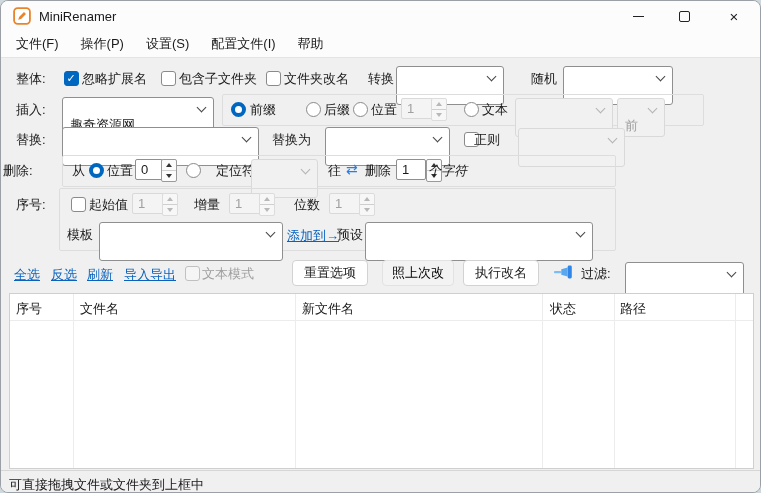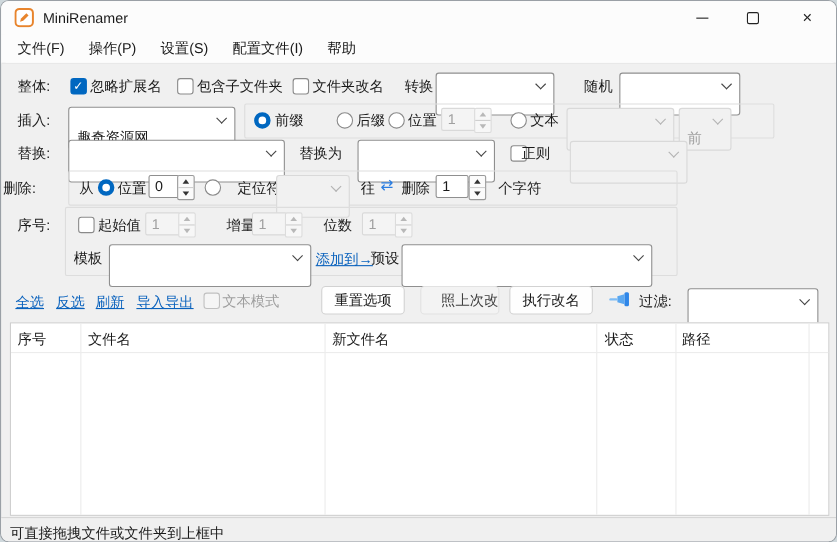--- a/index.html
+++ b/index.html
@@ -39,21 +39,21 @@
   .spinbtns{position:absolute;width:14px;height:21px;background:#fbfbfb;border:1px solid #9a9a9a;border-radius:2px;display:flex;flex-direction:column;}
   .spinbtns.dis{border-color:#dcdcdc;background:#f7f7f7;}
   .sup,.sdn{flex:1;display:flex;align-items:center;justify-content:center;}
   .sup{border-bottom:1px solid #cfcfcf;}
   .sup::after{content:"";border-left:3px solid transparent;border-right:3px solid transparent;border-bottom:4px solid #333;}
   .sdn::after{content:"";border-left:3px solid transparent;border-right:3px solid transparent;border-top:4px solid #333;}
   .spinbtns.dis .sup::after{border-bottom-color:#b8b8b8;}
   .spinbtns.dis .sdn::after{border-top-color:#b8b8b8;}
   .link{position:absolute;color:#0a62bd;text-decoration:underline;cursor:pointer;white-space:nowrap;}
   .btn{position:absolute;height:26px;line-height:24px;text-align:center;background:#fefefe;border:1px solid #d2d2d2;border-radius:4px;box-sizing:border-box;}
-  .btn.dis{background:#f3f3f3;border-color:#e2e2e2;color:#404040;text-align:right;}
+  .btn.dis{background:#f3f3f3;border-color:#e2e2e2;color:#000000;}
   .swap{position:absolute;color:#2a7de1;font-family:"DejaVu Sans",sans-serif;font-size:14px;line-height:14px;cursor:pointer;}
   .pin{position:absolute;width:22px;height:18px;cursor:pointer;}
   
   .table{position:absolute;left:8px;top:292px;width:745px;height:176px;background:#fff;border:1px solid #cfcfcf;box-sizing:border-box;}
   .th{position:absolute;top:6px;white-space:nowrap;}
   .vline{position:absolute;top:0;bottom:0;width:1px;background:#ececec;}
   .hline{position:absolute;left:0;right:0;top:26px;height:1px;background:#ececec;}
   .tbody{position:absolute;left:0;top:27px;right:0;bottom:0;}
   
   .statusbar{position:absolute;left:0;top:469px;width:100%;height:24px;background:#f0f0f0;border-top:1px solid #d6d6d6;box-sizing:border-box;}
@@ -145,32 +145,32 @@
   <span class="lbl" style="left:203px;top:162px;margin-left:12px;">定位符</span>
   <div class="combo dis" style="left:250px;top:158px;width:38px;"><span></span><i class="chev"></i></div>
   <span class="lbl" style="left:327px;top:162px;">往</span>
   <span class="swap" style="left:345px;top:161px;">⇄</span>
   <span class="lbl" style="left:364px;top:162px;">删除</span>
   <div class="spinbox" style="left:395px;top:158px;width:18px;">1</div>
   <div class="spinbtns" style="left:425px;top:158px;">
       <div class="sup"></div>
       <div class="sdn"></div>
     </div>
-  <span class="lbl" style="left:452px;top:162px;">个字符</span>
+  <span class="lbl" style="left:427px;top:162px;font-style:italic;">个字符</span>
 
   <span class="lbl" style="left:15px;top:196px;">序号:</span>
   <div class="grp" style="left:58px;top:187px;width:555px;height:61px;"></div>
   <span class="check" style="left:70px;top:196px;"></span>
   <span class="lbl" style="left:88px;top:196px;">起始值</span>
   <div class="spinbox dis" style="left:131px;top:192px;width:20px;">1</div>
   <div class="spinbtns dis" style="left:161px;top:192px;">
       <div class="sup"></div>
       <div class="sdn"></div>
     </div>
-  <span class="lbl" style="left:193px;top:196px;margin-left:12px;">增量</span>
+  <span class="lbl" style="left:193px;top:196px;">增量</span>
   <div class="spinbox dis" style="left:228px;top:192px;width:20px;">1</div>
   <div class="spinbtns dis" style="left:258px;top:192px;">
       <div class="sup"></div>
       <div class="sdn"></div>
     </div>
   <span class="lbl" style="left:293px;top:196px;">位数</span>
   <div class="spinbox dis" style="left:328px;top:192px;width:20px;">1</div>
   <div class="spinbtns dis" style="left:358px;top:192px;">
       <div class="sup"></div>
       <div class="sdn"></div>

